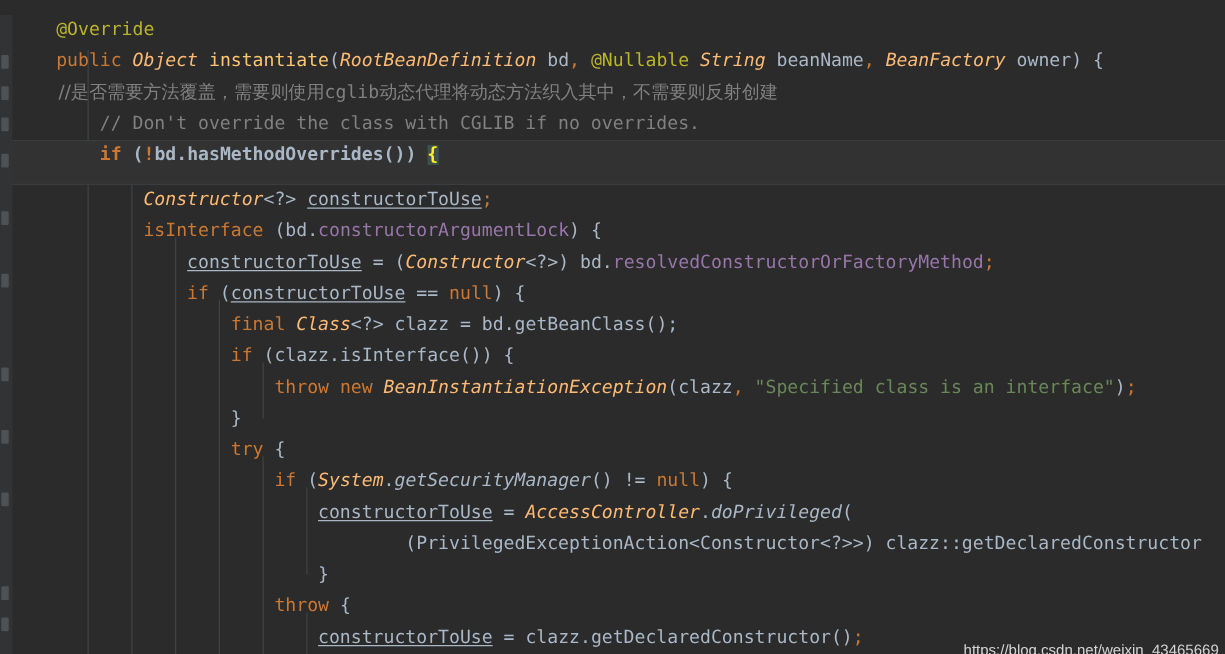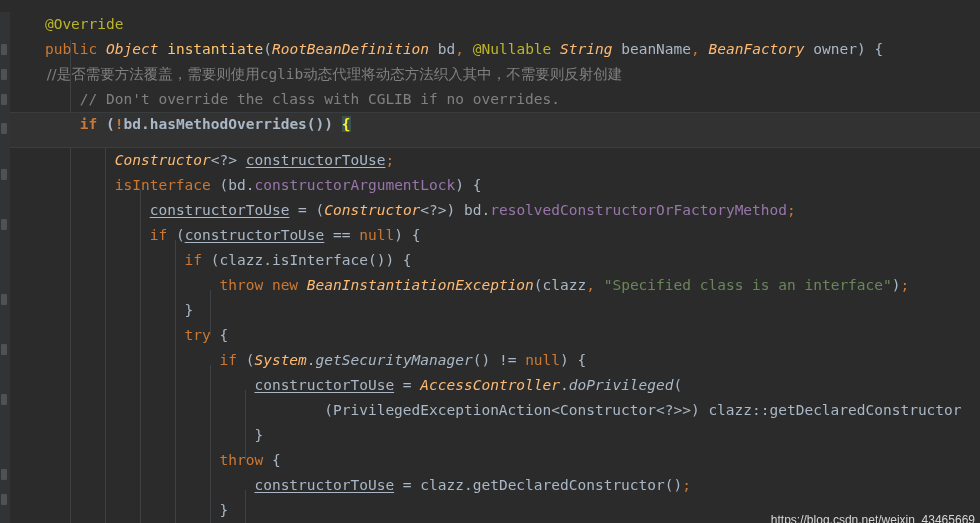--- a/index.html
+++ b/index.html
@@ -149,20 +149,21 @@
     <div class="code-line current"><span class="txt">        <span class="kw">if</span> <span class="ident">(</span><span class="kw">!</span><span class="ident">bd.</span><span class="ident">hasMethodOverrides</span><span class="ident">())</span> <span class="brace-hl">{</span></span></div>
 
     <div class="code-line"><span class="txt">            <span class="lblue">Constructor</span><span class="ident">&lt;?&gt;</span> <span class="warnvar">constructorToUse</span><span class="kw">;</span></span></div>
 
     <div class="code-line"><span class="txt">            <span class="kw">isInterface</span> <span class="ident">(</span><span class="ident">bd.</span><span class="fld">constructorArgumentLock</span><span class="ident">) {</span></span></div>
 
     <div class="code-line"><span class="txt">                <span class="warnvar">constructorToUse</span> <span class="ident">=</span> <span class="ident">(</span><span class="lblue">Constructor</span><span class="ident">&lt;?&gt;)</span> <span class="ident">bd.</span><span class="fld">resolvedConstructorOrFactoryMethod</span><span class="kw">;</span></span></div>
 
     <div class="code-line"><span class="txt">                <span class="kw">if</span> <span class="ident">(</span><span class="warnvar">constructorToUse</span> <span class="ident">==</span> <span class="kw">null</span><span class="ident">) {</span></span></div>
 
+    <div class="code-line"><span class="txt">                    <span class="kw">final</span> <span class="lblue">Class</span><span class="ident">&lt;?&gt;</span> <span class="ident">clazz</span> <span class="ident">=</span> <span class="ident">bd.getBeanClass();</span></span></div>
 
     <div class="code-line"><span class="txt">                    <span class="kw">if</span> <span class="ident">(clazz.isInterface()) {</span></span></div>
 
     <div class="code-line"><span class="txt">                        <span class="kw">throw</span> <span class="kw">new</span> <span class="lblue">BeanInstantiationException</span><span class="ident">(clazz</span><span class="kw">,</span> <span class="str">"Specified class is an interface"</span><span class="ident">)</span><span class="kw">;</span></span></div>
 
     <div class="code-line"><span class="txt"><span class="ident">                    }</span></span></div>
 
     <div class="code-line"><span class="txt">                    <span class="kw">try</span> <span class="ident">{</span></span></div>
 
     <div class="code-line"><span class="txt">                        <span class="kw">if</span> <span class="ident">(</span><span class="lblue">System</span><span class="ident">.</span><span class="ident stat">getSecurityManager</span><span class="ident">()</span> <span class="ident">!=</span> <span class="kw">null</span><span class="ident">) {</span></span></div>

